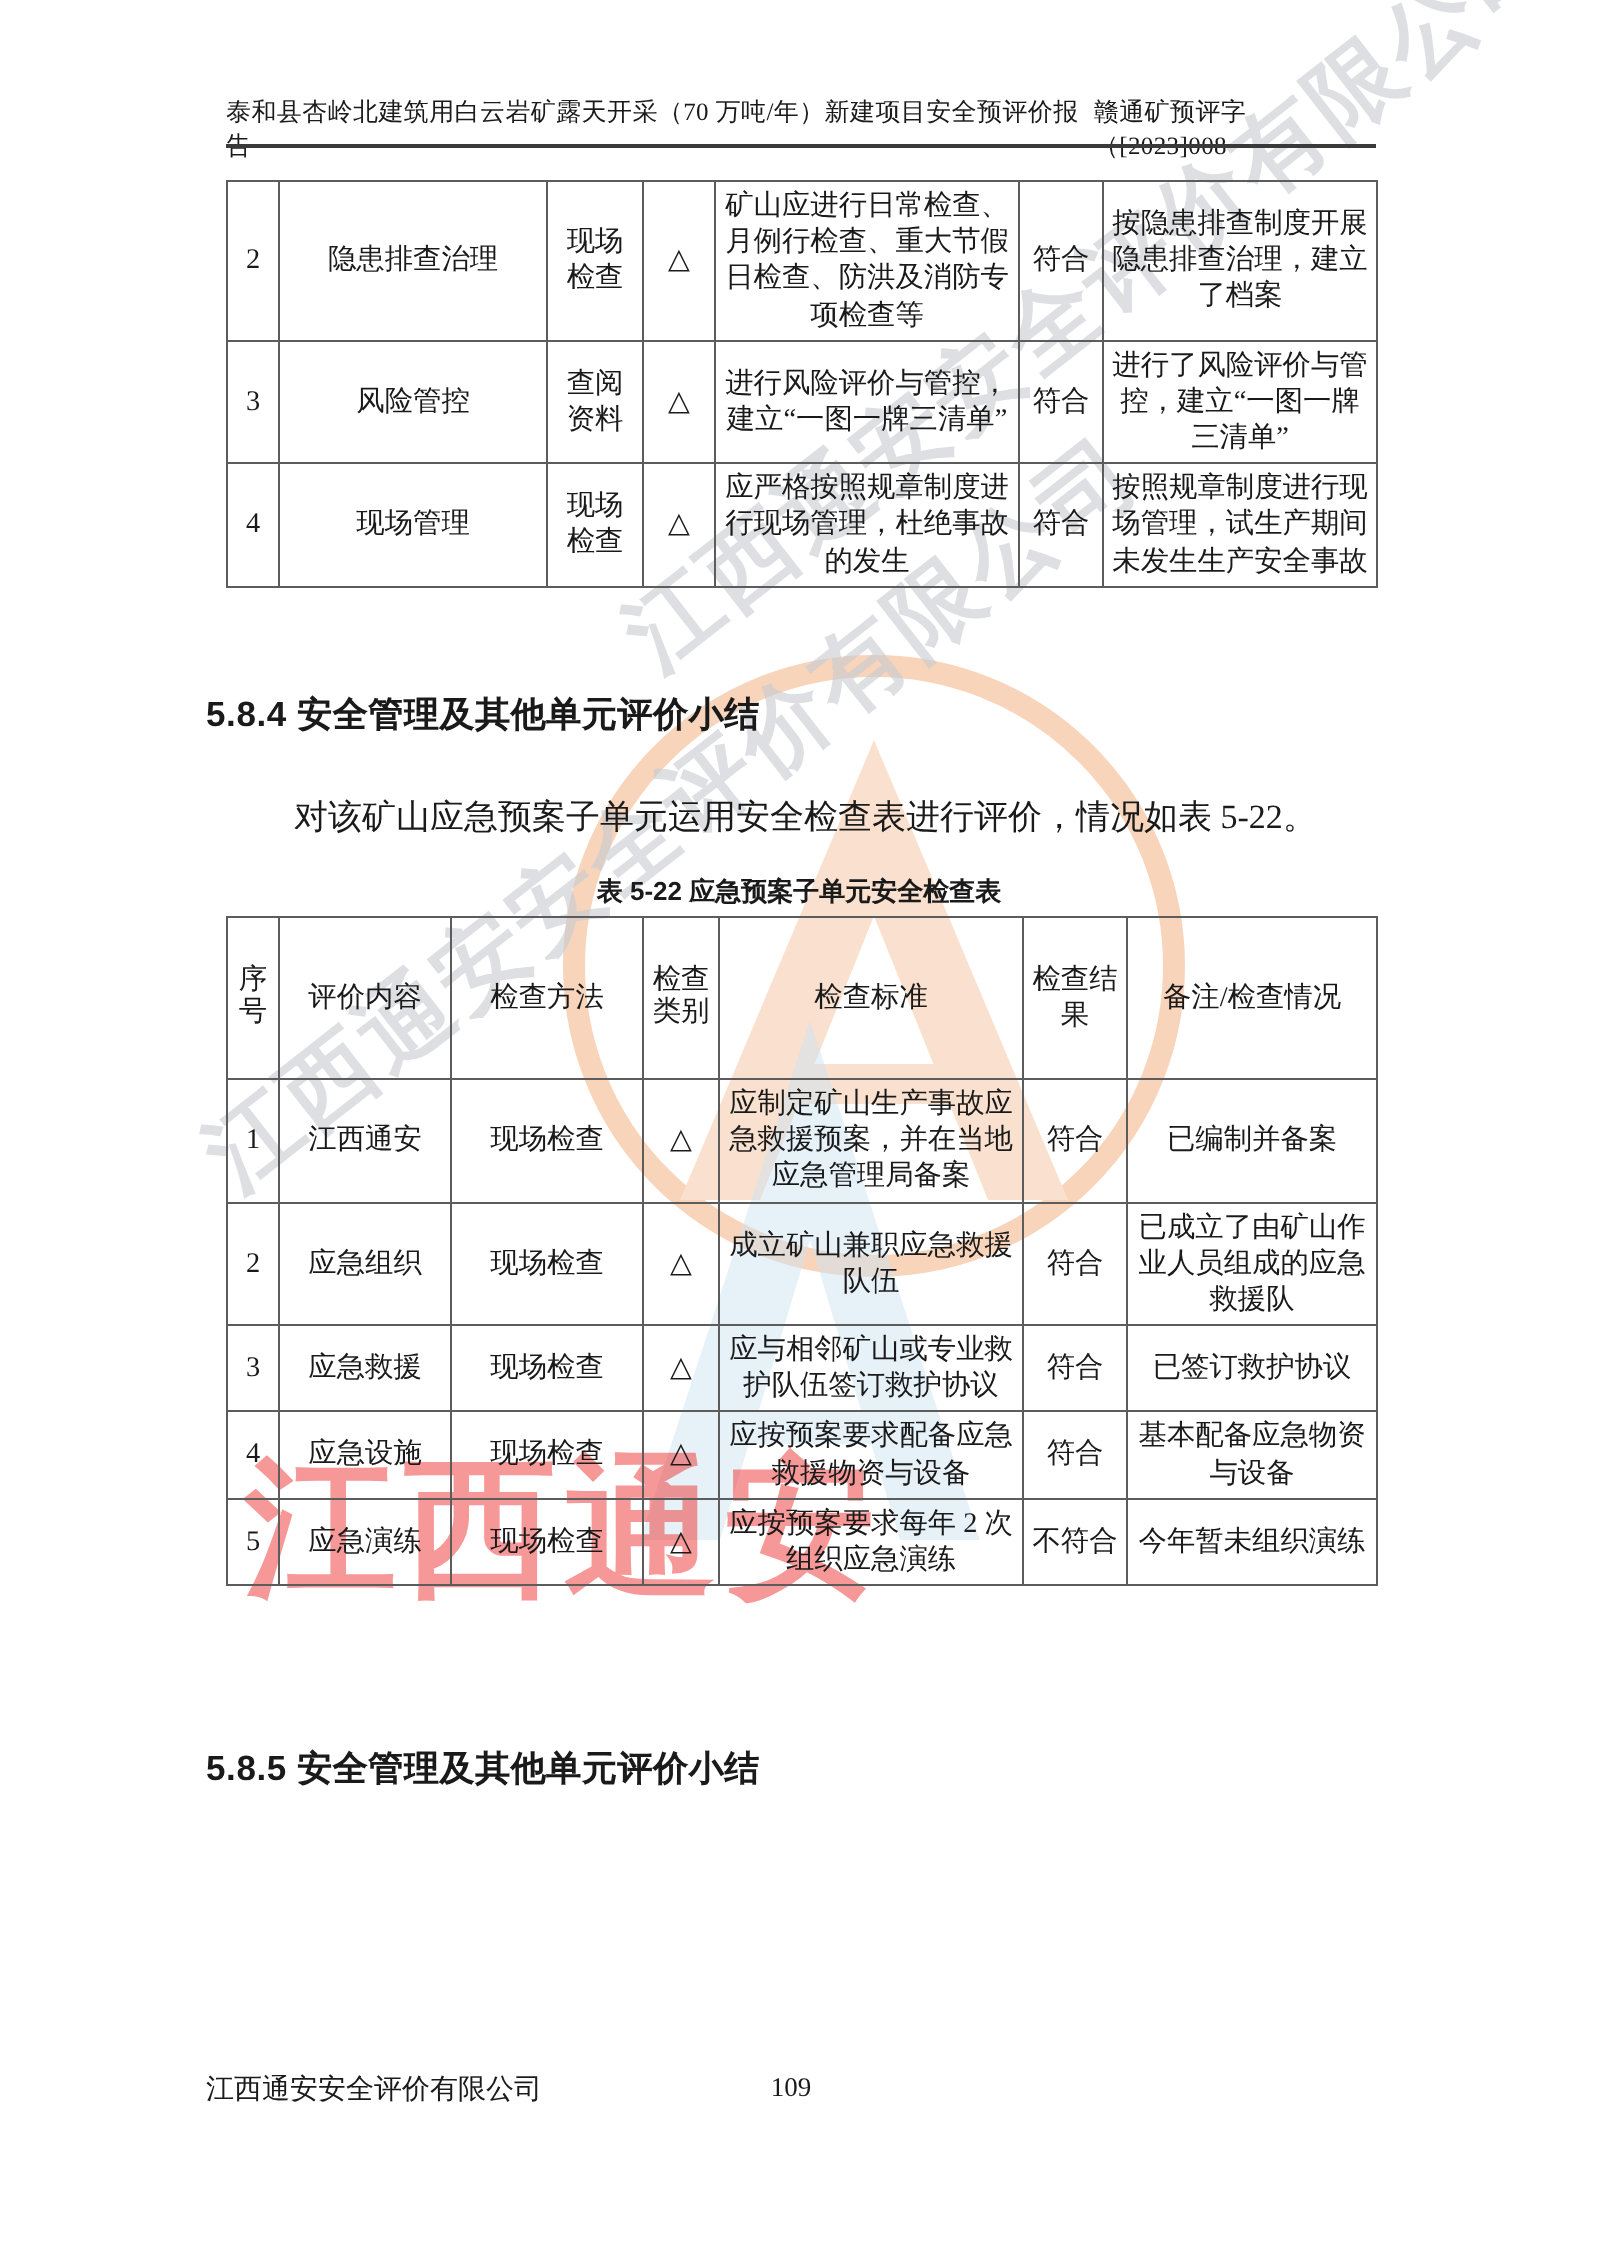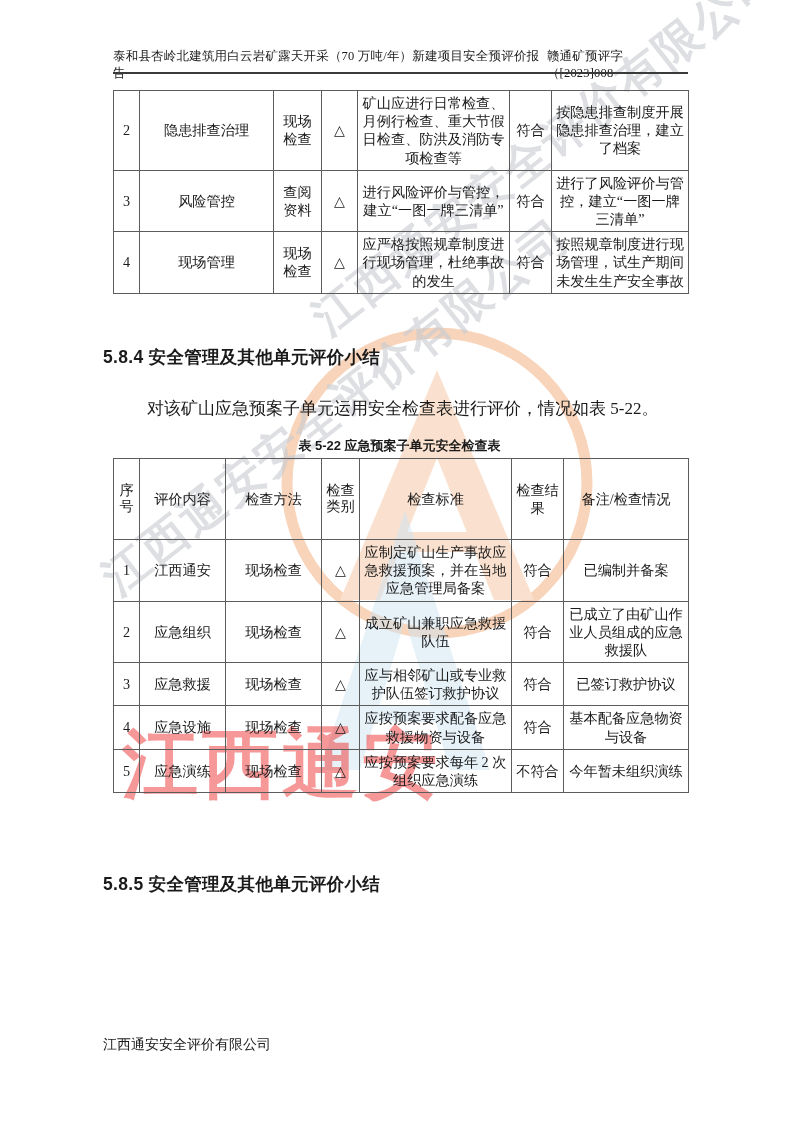--- a/index.html
+++ b/index.html
@@ -336,16 +336,17 @@
             <td>不符合</td>
             <td>今年暂未组织演练</td>
           </tr>
         </tbody>
     </table>
 
     <div class="section-heading" id="heading-585">5.8.5 安全管理及其他单元评价小结</div>
 
     <div class="page-footer">
       <span class="footer-company">江西通安安全评价有限公司</span>
+      <span class="footer-pageno">109</span>
     </div>
 
   </div>
 </div>
 
 </body></html>

